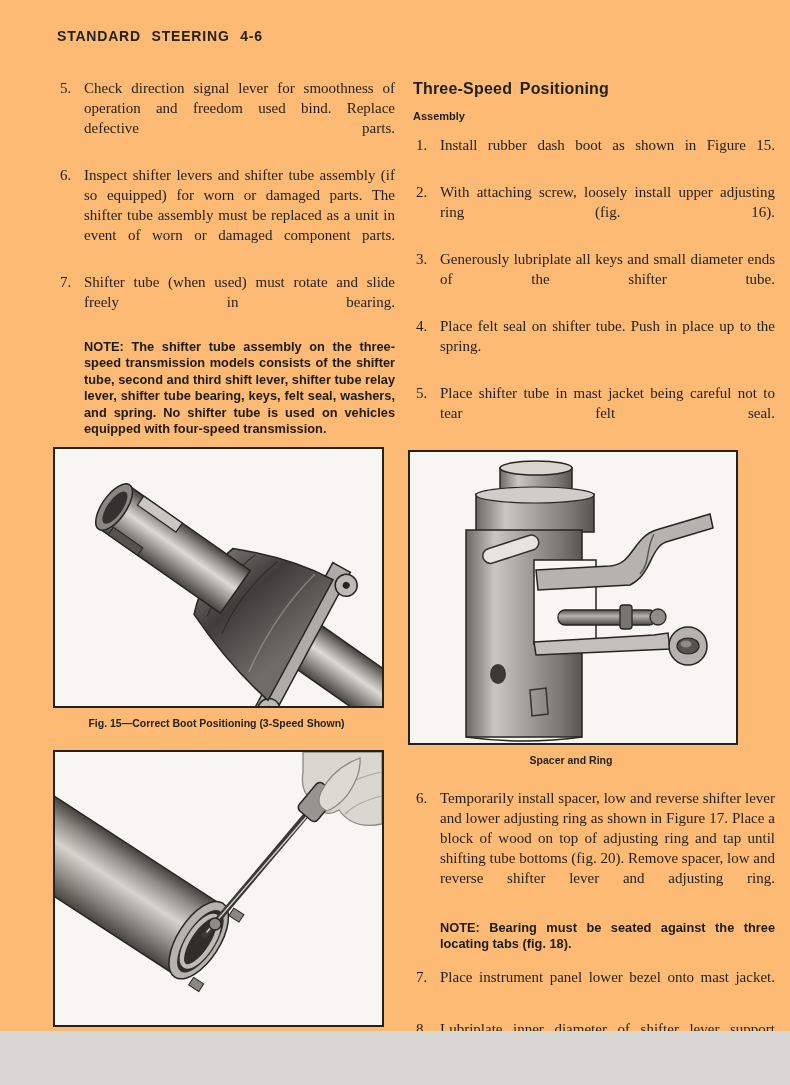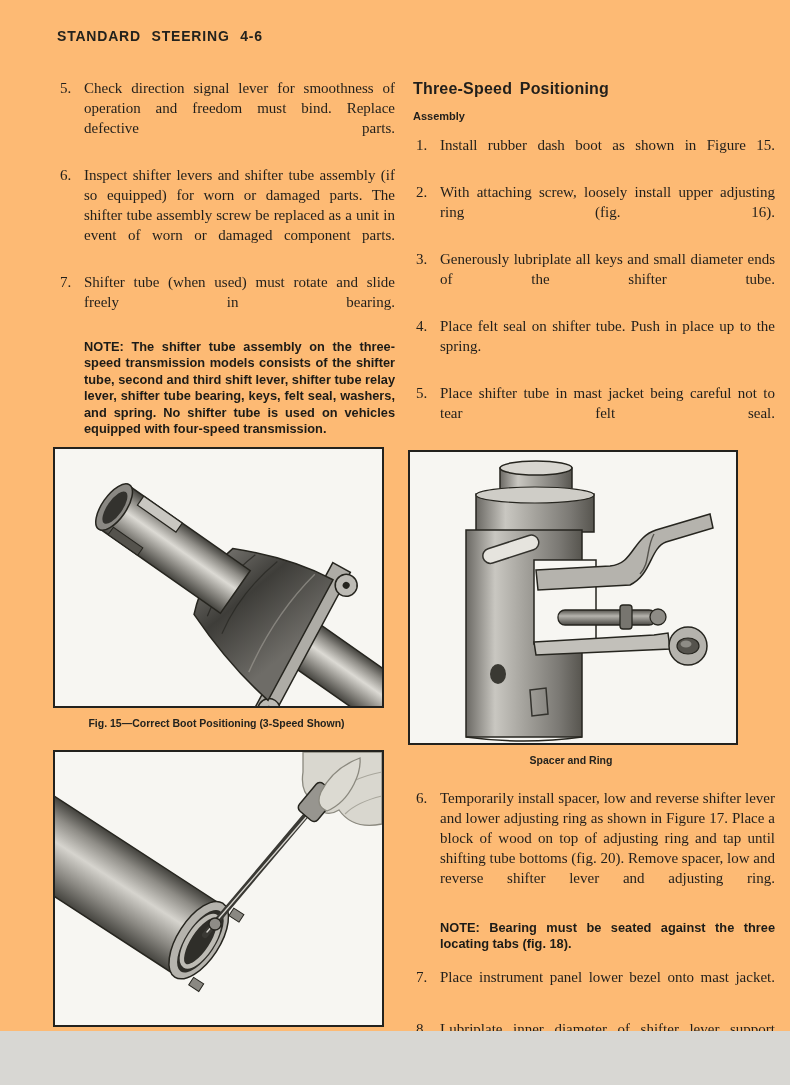--- a/index.html
+++ b/index.html
@@ -59,25 +59,25 @@
 <body>
 
 <div class="page">
 
   <div class="hdr">STANDARD STEERING 4-6</div>
 
   <div class="col col-left">
 
     <div class="item">
       <span class="num">5.</span>
-      <p class="txt">Check direction signal lever for smoothness of operation and freedom must bind. Replace defective parts.</p>
+      <p class="txt">Check direction signal lever for smoothness of operation and freedom used bind. Replace defective parts.</p>
     </div>
     <div class="item">
       <span class="num">6.</span>
-      <p class="txt">Inspect shifter levers and shifter tube assembly (if so equipped) for worn or damaged parts. The shifter tube assembly screw be replaced as a unit in event of worn or damaged component parts.</p>
+      <p class="txt">Inspect shifter levers and shifter tube assembly (if so equipped) for worn or damaged parts. The shifter tube assembly must be replaced as a unit in event of worn or damaged component parts.</p>
     </div>
     <div class="item">
       <span class="num">7.</span>
       <p class="txt">Shifter tube (when used) must rotate and slide freely in bearing.</p>
     </div>
 
     <p class="note">NOTE: The shifter tube assembly on the three-speed transmission models consists of the shifter tube, second and third shift lever, shifter tube relay lever, shifter tube bearing, keys, felt seal, washers, and spring. No shifter tube is used on vehicles equipped with four-speed transmission.</p>
 
     <div class="figure fig15">
       <svg width="327" height="257" viewBox="0 0 327 257">

